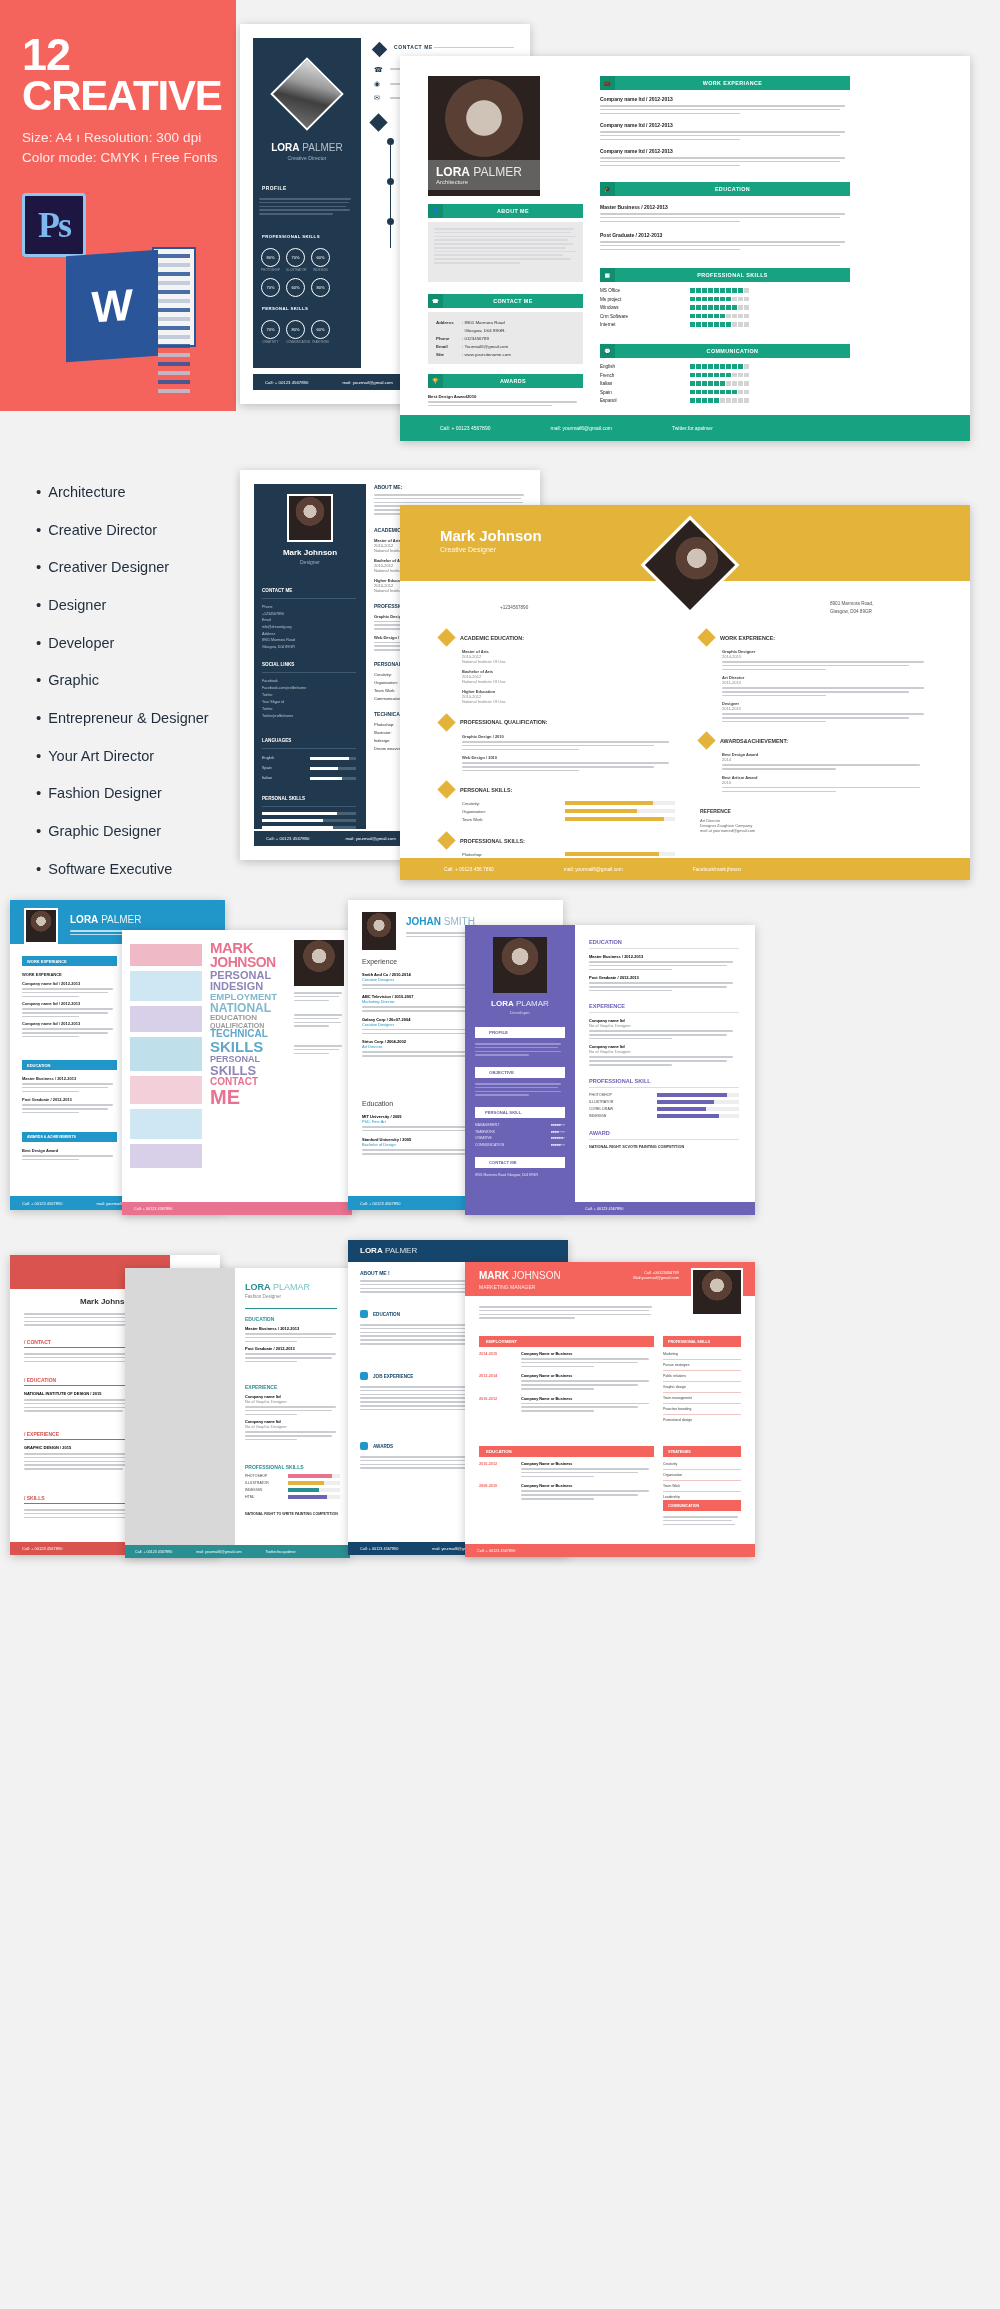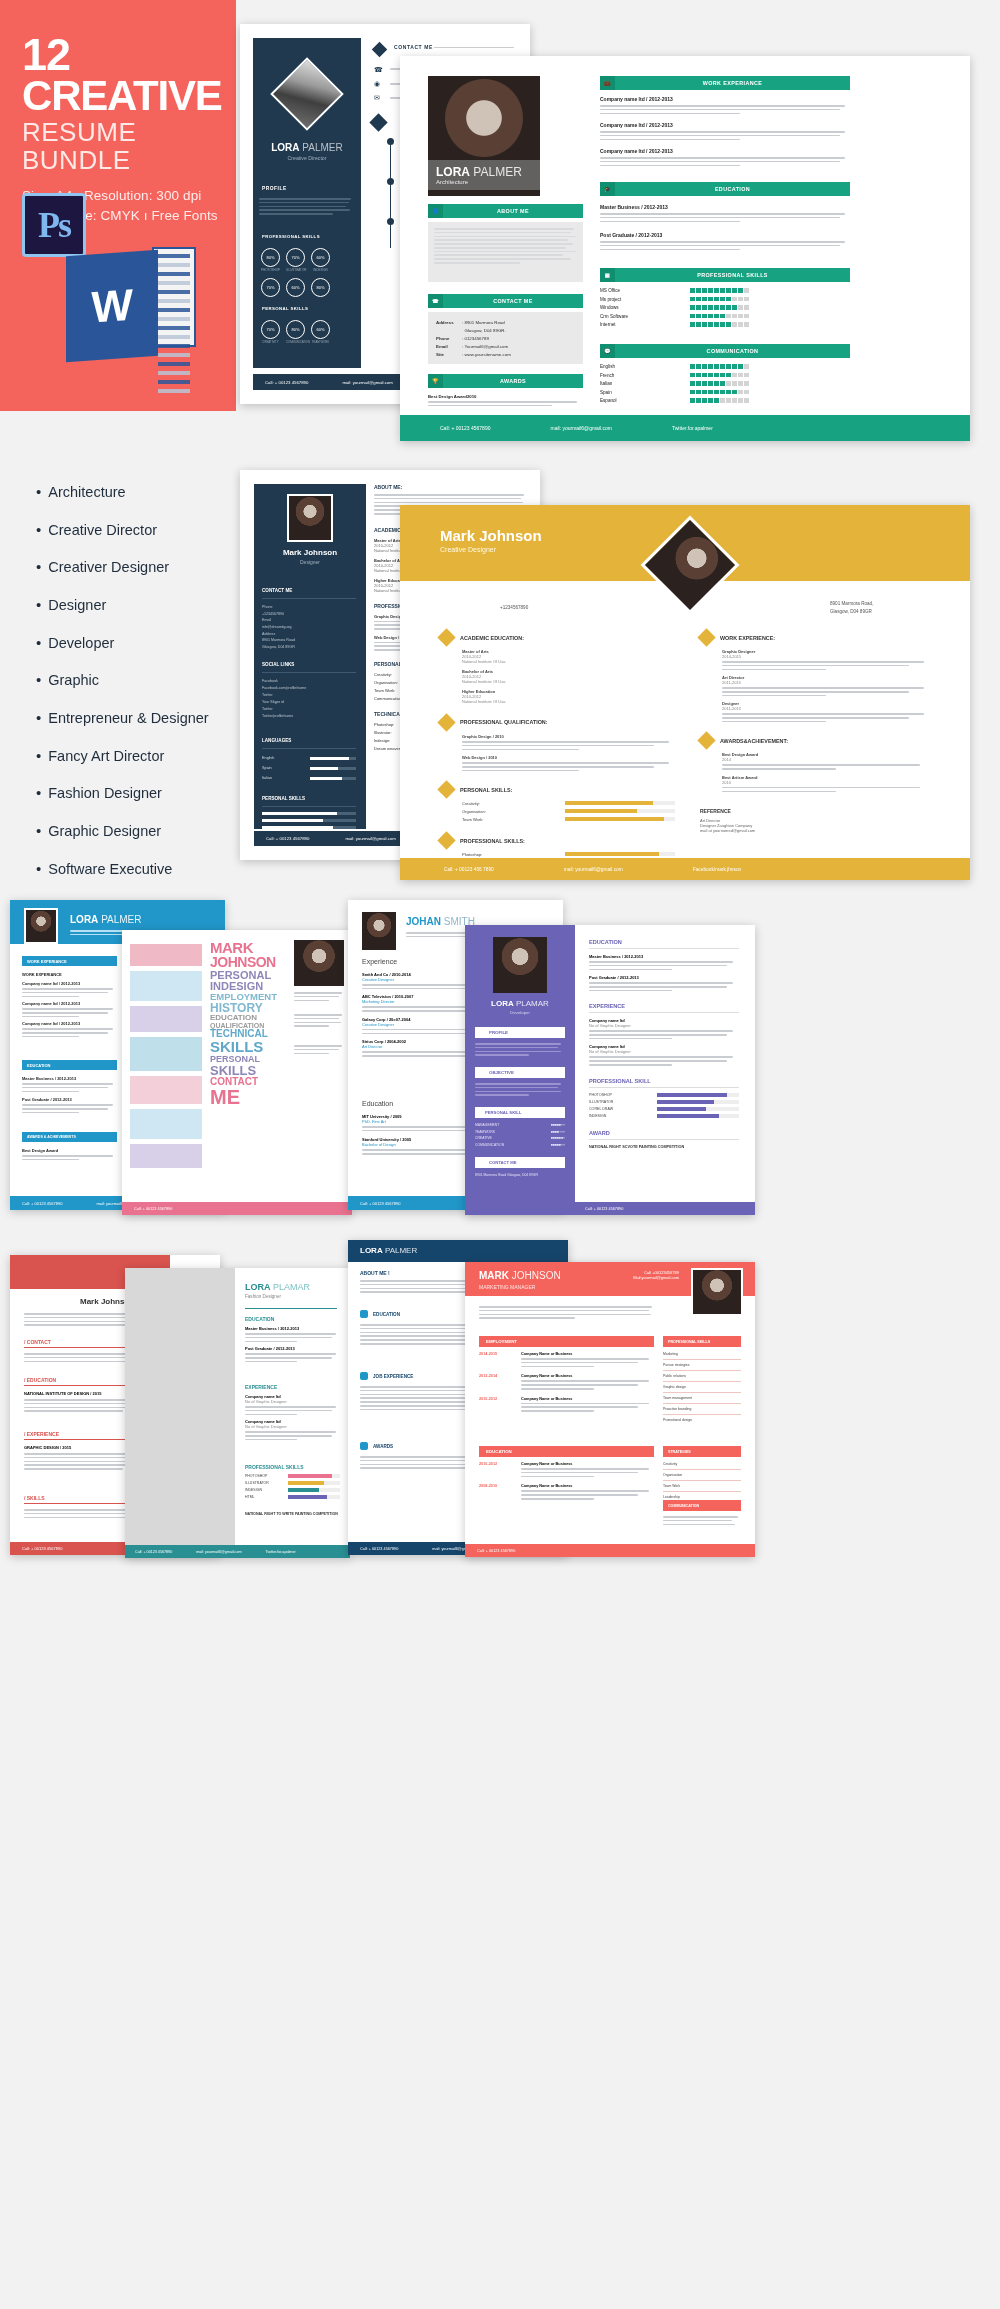--- a/index.html
+++ b/index.html
@@ -69,21 +69,20 @@
   .para i { display:block; background:#c9ccd1; height:1.6px; margin-bottom:2.2px; border-radius:1px;}
   .para.light i { background:#d8dadd; }
 </style>
 </head>
 <body>
 
 <div class="hero">
   <div class="hero-inner">
     <div class="hero-12">12</div>
     <div class="hero-creative">CREATIVE</div>
-    <div class="hero-bundle">RESUME BUNDLE</div>
     <div class="hero-meta">
       <div>Size: A4 ı Resolution: 300 dpi</div>
       <div>Color mode: CMYK ı Free Fonts</div>
     </div>
   </div>
   <div class="ps-icon">Ps</div>
   <div class="word-icon">
     <div class="word-page">
       <i></i>
         <i></i>
@@ -130,21 +129,21 @@
   <li>
       <span class="dot">•</span>
       <span>Graphic</span>
     </li>
   <li>
       <span class="dot">•</span>
       <span>Entrepreneur &amp; Designer</span>
     </li>
   <li>
       <span class="dot">•</span>
-      <span>Fancy Art Director</span>
+      <span>Your Art Director</span>
     </li>
   <li>
       <span class="dot">•</span>
       <span>Fashion Designer</span>
     </li>
   <li>
       <span class="dot">•</span>
       <span>Graphic Designer</span>
     </li>
   <li>
@@ -919,21 +918,21 @@
     <div style="height:28px;background:#f3d0d9;margin-bottom:5px;"></div>
     <div style="height:30px;background:#cfe7f2;margin-bottom:5px;"></div>
     <div style="height:24px;background:#d8cfe8;"></div>
   </div>
   <div style="position:absolute;left:88px;top:10px;width:80px;line-height:1.02;">
     <div style="color:#e8728f;font-size:15px;font-weight:bold;letter-spacing:-.5px;">MARK</div>
     <div style="color:#e8728f;font-size:14px;font-weight:bold;letter-spacing:-.5px;">JOHNSON</div>
     <div style="color:#8f86b8;font-size:11px;font-weight:bold;">PERSONAL</div>
     <div style="color:#8f86b8;font-size:11px;font-weight:bold;">INDESIGN</div>
     <div style="color:#7fb8cf;font-size:9.5px;font-weight:bold;">EMPLOYMENT</div>
-    <div style="color:#7fb8cf;font-size:12px;font-weight:bold;">HISTORY</div>
+    <div style="color:#7fb8cf;font-size:12px;font-weight:bold;">NATIONAL</div>
     <div style="color:#9a9a9a;font-size:8px;font-weight:bold;">EDUCATION</div>
     <div style="color:#9a9a9a;font-size:7px;font-weight:bold;">QUALIFICATION</div>
     <div style="color:#5fa8c9;font-size:10px;font-weight:bold;">TECHNICAL</div>
     <div style="color:#5fa8c9;font-size:15px;font-weight:bold;">SKILLS</div>
     <div style="color:#8f86b8;font-size:9px;font-weight:bold;">PERSONAL</div>
     <div style="color:#8f86b8;font-size:13px;font-weight:bold;">SKILLS</div>
     <div style="color:#e8728f;font-size:10px;font-weight:bold;">CONTACT</div>
     <div style="color:#e8728f;font-size:20px;font-weight:bold;">ME</div>
   </div>
   <div style="position:absolute;left:172px;top:10px;width:50px;height:46px;" class="photo-f"></div>

